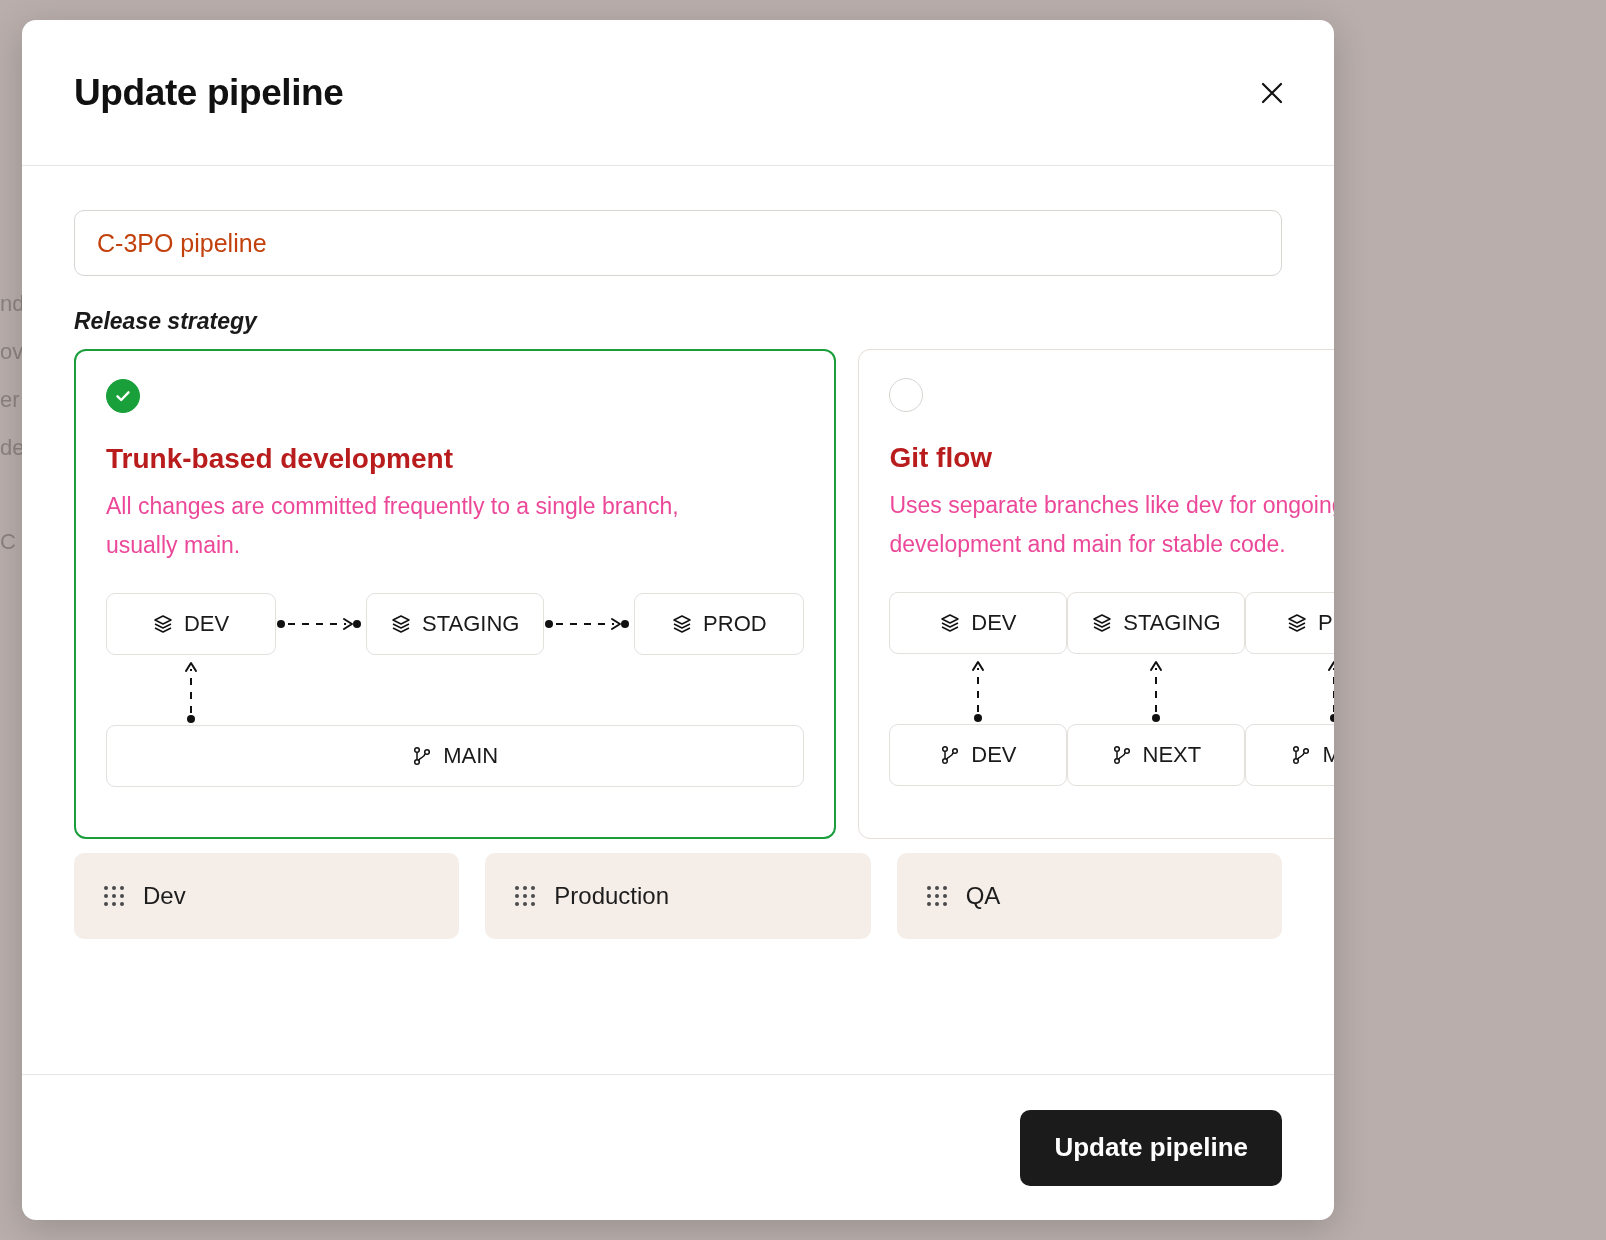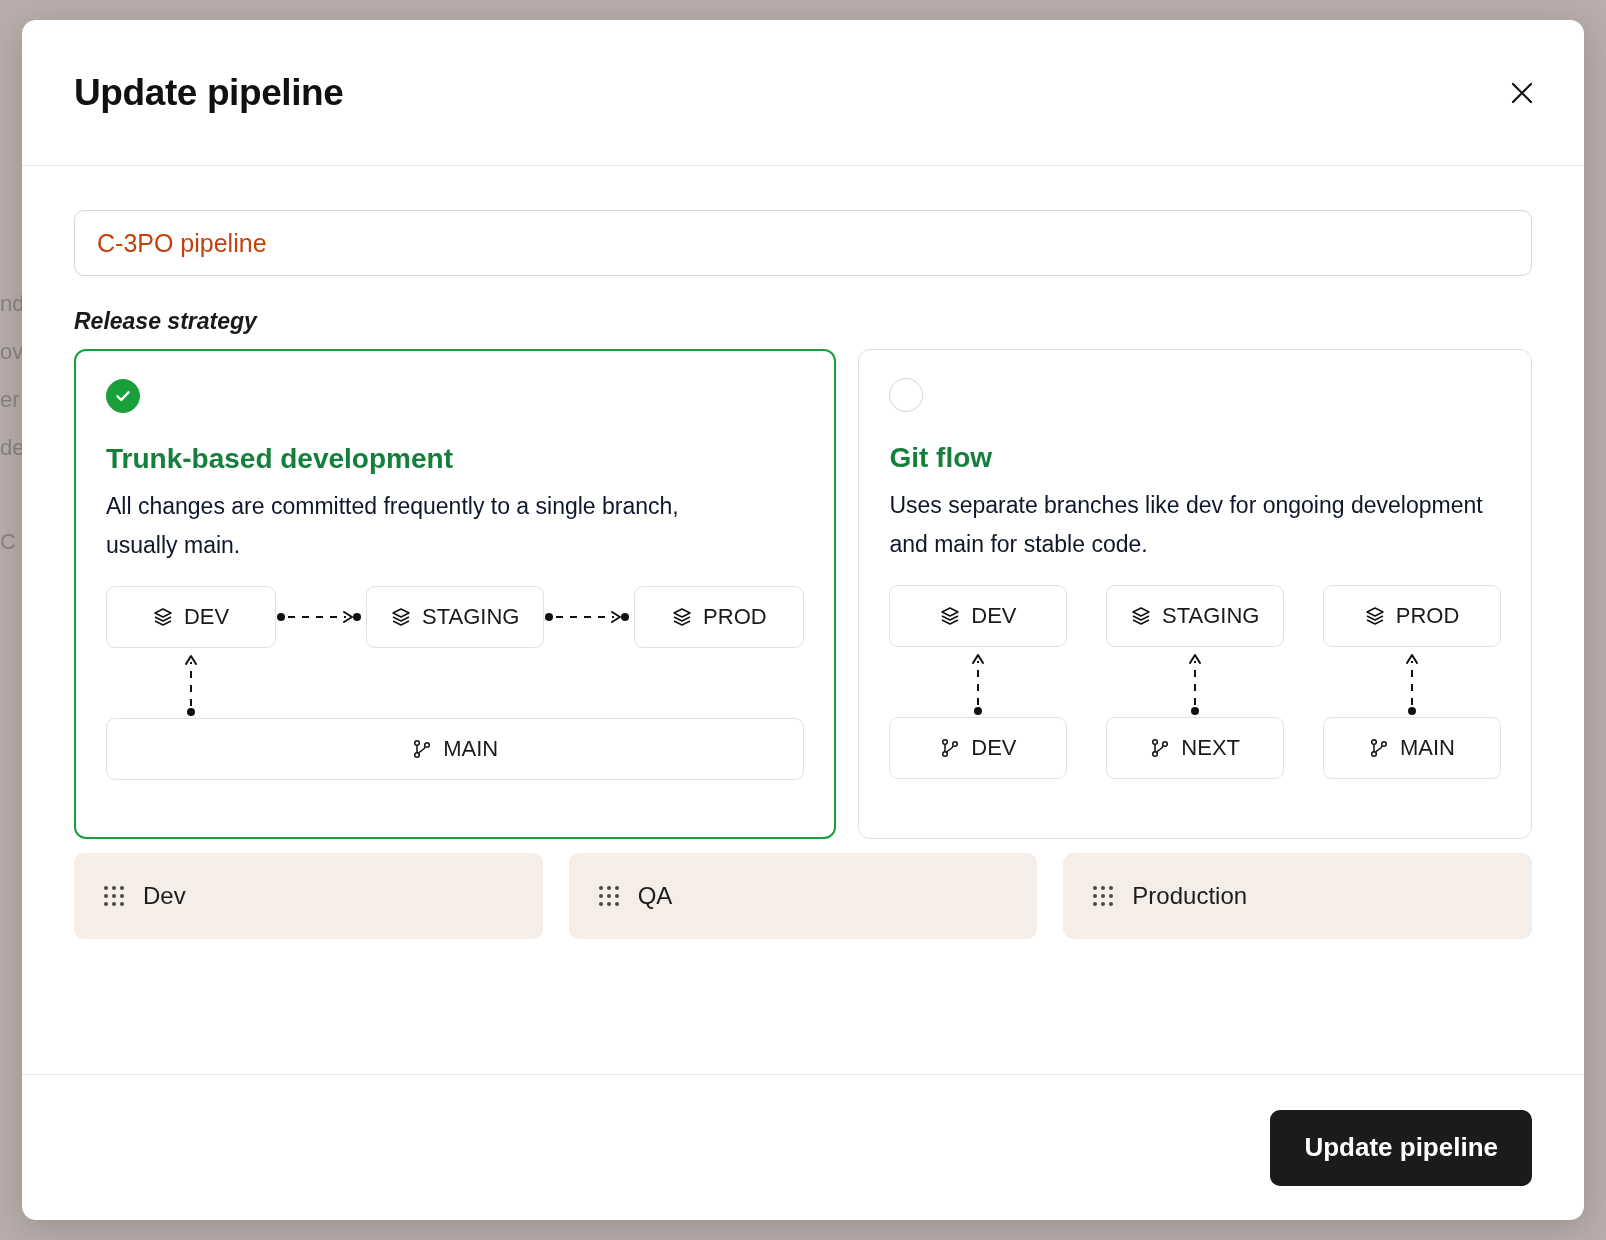--- a/index.html
+++ b/index.html
@@ -22,21 +22,21 @@
     width: 60px;
     color: #8c8380;
     font-size: 22px;
     line-height: 48px;
   }
   .bg-hint div { white-space: nowrap; overflow: hidden; }
 
   .modal {
     position: absolute;
     left: 22px; top: 20px;
-    width: 1562px; height: 1200px;
+    width: 1312px; height: 1200px;
     background: #ffffff;
     border-radius: 14px;
     box-shadow: 0 8px 36px rgba(0,0,0,.18);
     display: flex;
     flex-direction: column;
     overflow: hidden;
   }
   .modal-header {
     height: 146px;
     flex: none;
@@ -114,29 +114,29 @@
   }
   .radio.checked {
     background: #19a03a;
     border-color: #19a03a;
     color: #fff;
   }
   .radio.checked svg { display: block; }
   .strategy-name {
     font-size: 28px;
     font-weight: bold;
-    color: #15803d;
+    color: #b91c1c;
     margin-bottom: 12px;
   }
   .strategy-desc {
     font-size: 23px;
     line-height: 1.7;
-    color: #0f172a;
+    color: #ec4899;
     max-width: 600px;
-    margin-bottom: 21px;
+    margin-bottom: 28px;
   }
 
   .graph {
     position: relative;
   }
   .node {
     border: 1px solid #e4e0dc;
     border-radius: 9px;
     background: #fff;
     height: 62px;
@@ -483,35 +483,35 @@
           <i></i>
             <i></i>
             <i></i>
             <i></i>
             <i></i>
             <i></i>
             <i></i>
             <i></i>
             <i></i>
         </span>
-        <span>QA</span>
+        <span>Production</span>
       </div>
       <div class="order-chip">
         <span class="drag-dots">
           <i></i>
             <i></i>
             <i></i>
             <i></i>
             <i></i>
             <i></i>
             <i></i>
             <i></i>
             <i></i>
         </span>
-        <span>Production</span>
+        <span>QA</span>
       </div>
     </div>
 
   </div>
 
   <div class="modal-footer">
     <button class="primary-btn">Update pipeline</button>
   </div>
 
 </div>

